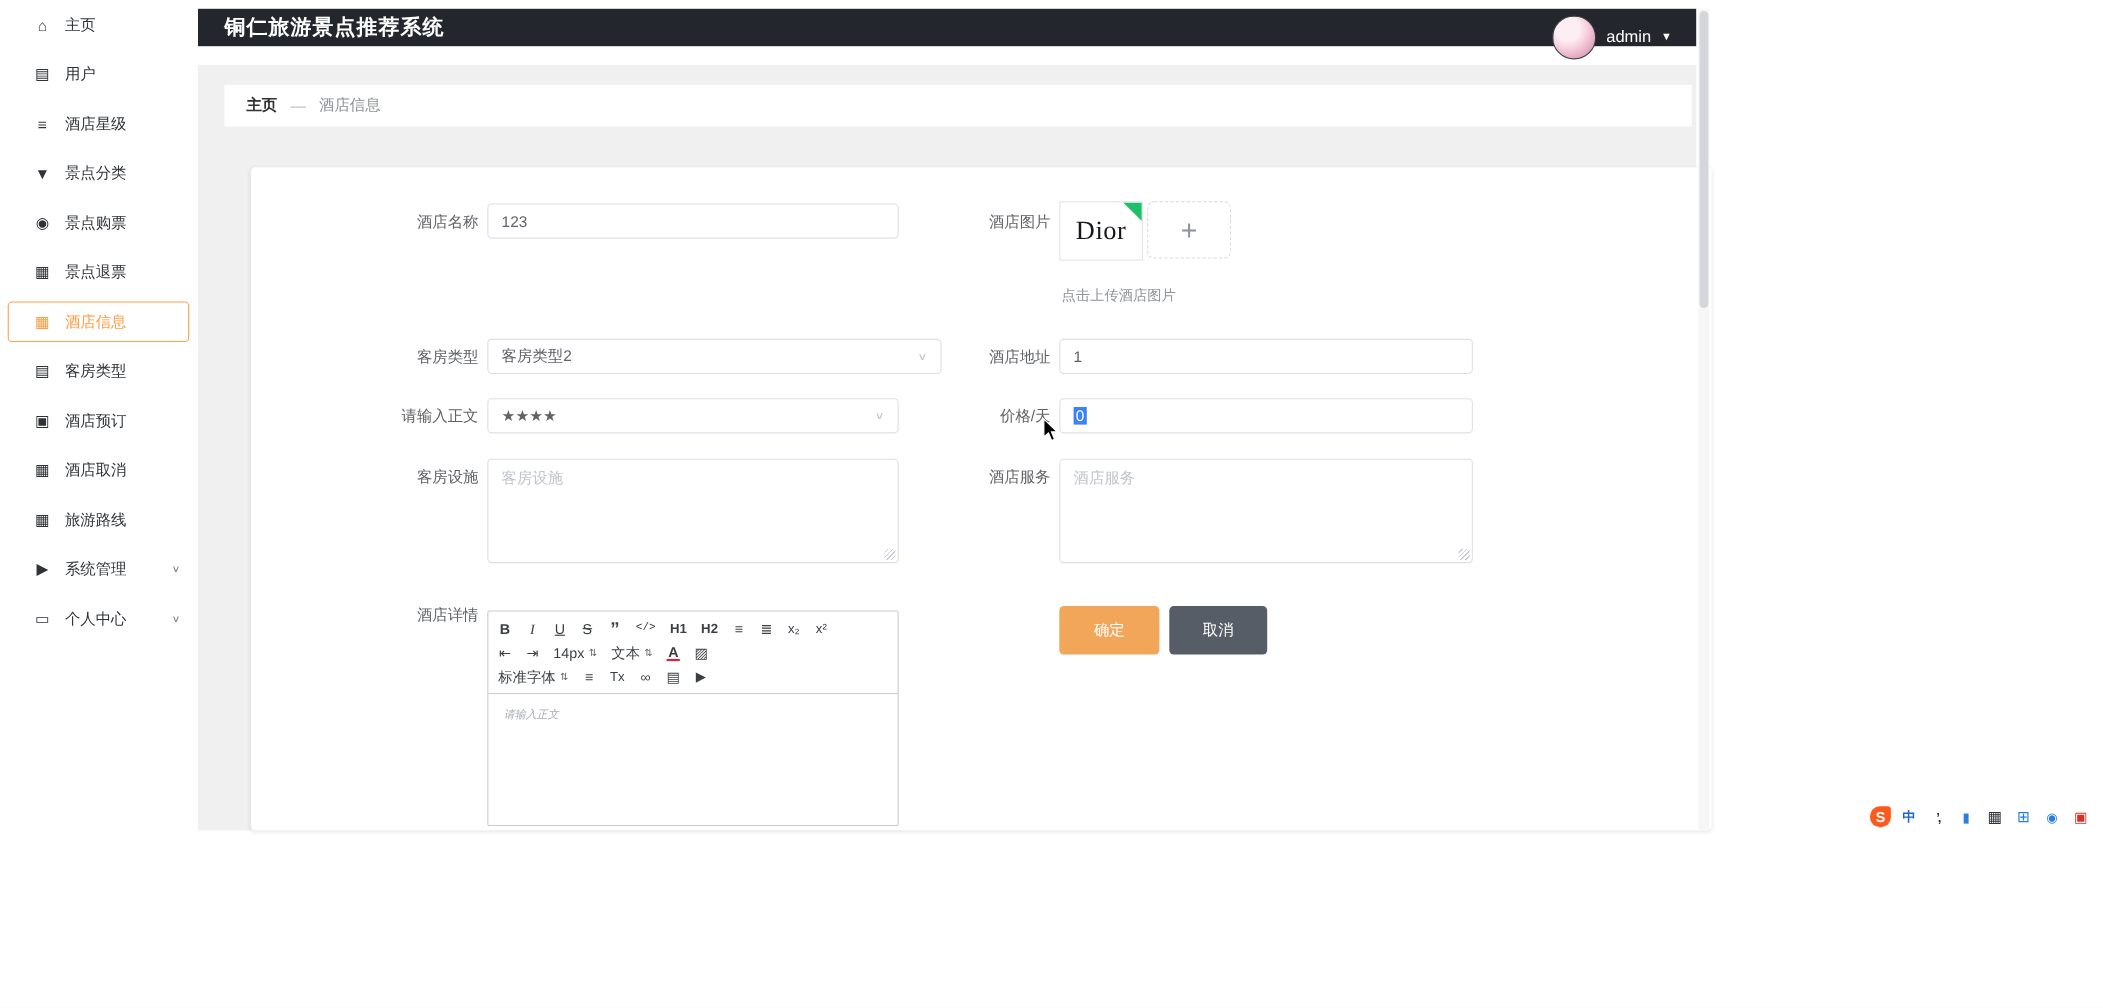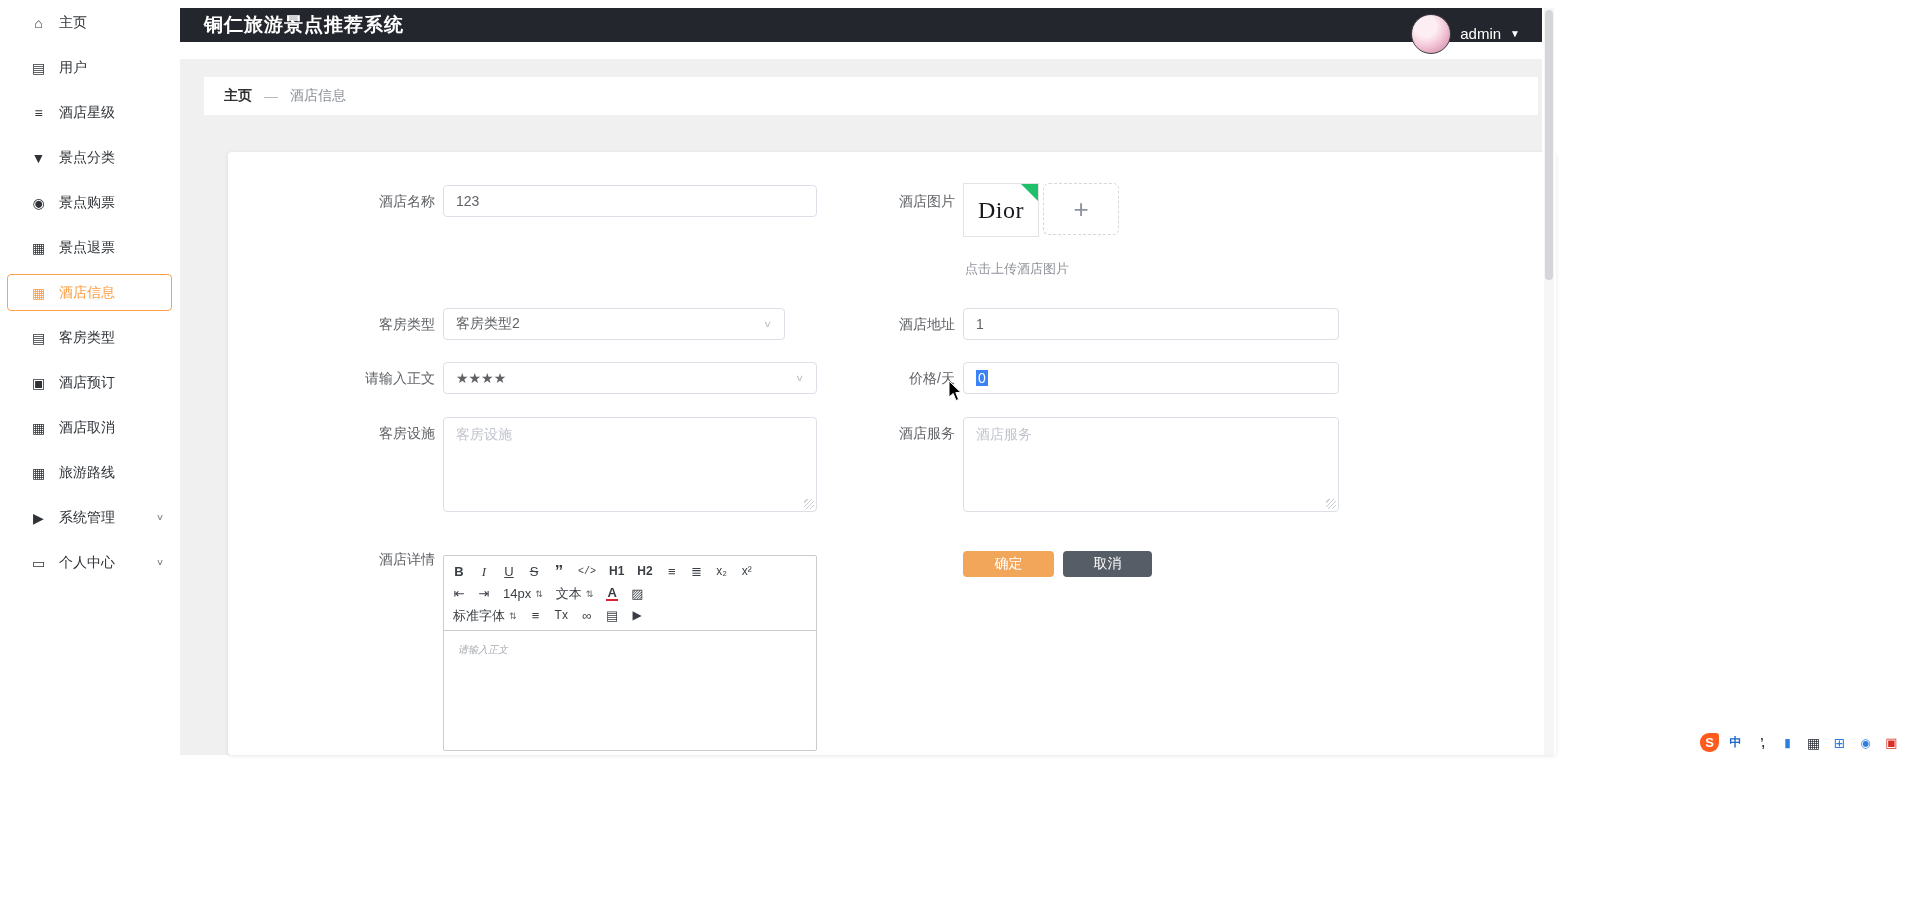--- a/index.html
+++ b/index.html
@@ -60,21 +60,21 @@
   .thumb{position:absolute;left:735px;top:31px;width:74px;height:52px;background:#fff;border:1px solid #e3e3e3;
          display:flex;align-items:center;justify-content:center;overflow:hidden;cursor:pointer;}
   .thumb-text{font-family:"Liberation Serif","DejaVu Serif",serif;font-size:24px;color:#16181c;letter-spacing:.5px;}
   .thumb-corner{position:absolute;top:0;right:0;width:0;height:0;border-top:17px solid #1fc06a;border-left:17px solid transparent;}
   .plusbox{position:absolute;left:815px;top:31px;width:76px;height:52px;border:1px dashed #d4d7dc;border-radius:6px;
          display:flex;align-items:center;justify-content:center;color:#8c939d;font-size:26px;font-weight:300;
          background:#fff;cursor:pointer;box-sizing:border-box;}
   .upload-hint{position:absolute;left:737px;top:108px;font-size:13px;color:#909399;}
 
   
-  .btn{position:absolute;height:26px;border:none;border-radius:4px;font-size:14px;color:#fff;cursor:pointer;
+  .btn{position:absolute;height:44px;border:none;border-radius:4px;font-size:14px;color:#fff;cursor:pointer;
        font-family:inherit;}
   .btn-confirm{left:735px;top:399px;width:91px;background:#f2a65a;}
   .btn-cancel{left:835px;top:399px;width:89px;background:#575d66;}
 
   
   .editor{position:absolute;left:215px;top:403px;width:374px;height:196px;border:1px solid #ccc;border-radius:2px;
           box-sizing:border-box;background:#fff;}
   .ql-toolbar{border-bottom:1px solid #ccc;padding:6px 9px 5px;display:flex;flex-direction:column;gap:3px;}
   .ql-row{display:flex;align-items:center;gap:13px;height:19px;font-size:13px;color:#3a3f45;}
   .qi{min-width:12px;text-align:center;cursor:pointer;line-height:17px;}
@@ -200,21 +200,21 @@
       <div class="thumb">
         <span class="thumb-text">Dior</span>
         <span class="thumb-corner"></span>
       </div>
       <div class="plusbox">
         <span>+</span>
       </div>
       <div class="upload-hint">点击上传酒店图片</div>
 
       <div class="lbl l-col" style="top:156px">客房类型</div>
-      <div class="sel" style="left:215px;top:156px;width:342px">
+      <div class="sel" style="left:215px;top:156px;width:413px">
         <span>客房类型2</span>
         <span class="chev">∨</span>
       </div>
 
       <div class="lbl r-col" style="top:156px">酒店地址</div>
       <input class="inp" style="left: 735px; top: 156px; width: 376px;" value="1">
 
       <div class="lbl l-col" style="top:210px">请输入正文</div>
       <div class="sel" style="left:215px;top:210px;width:374px">
         <span>★★★★</span>

